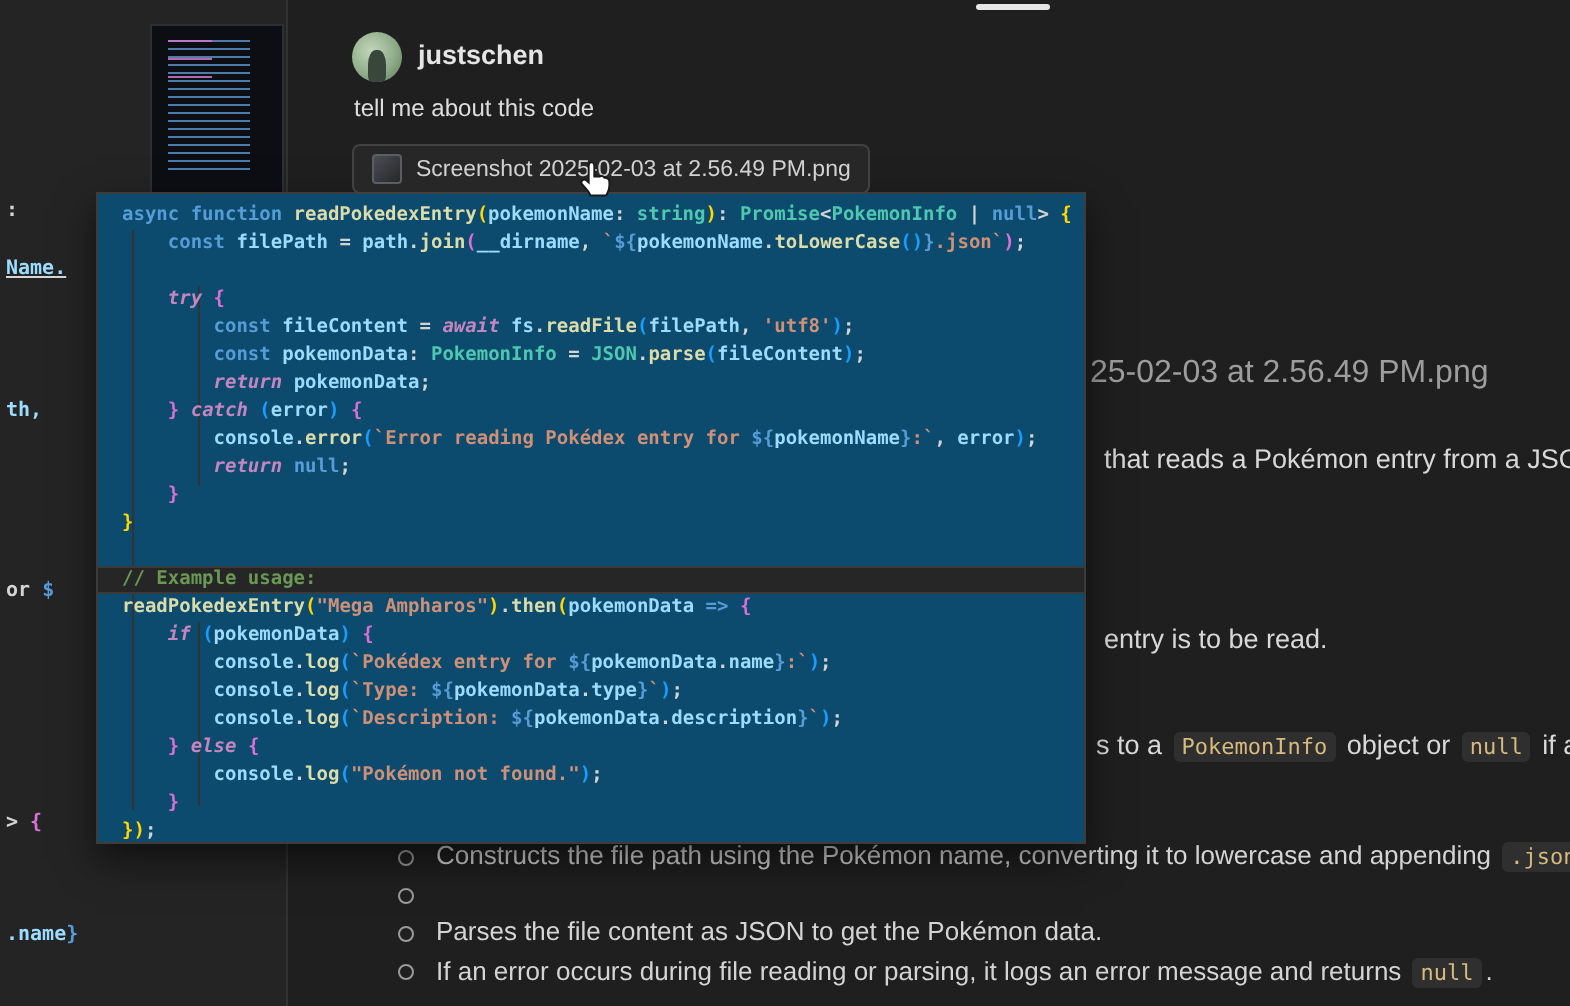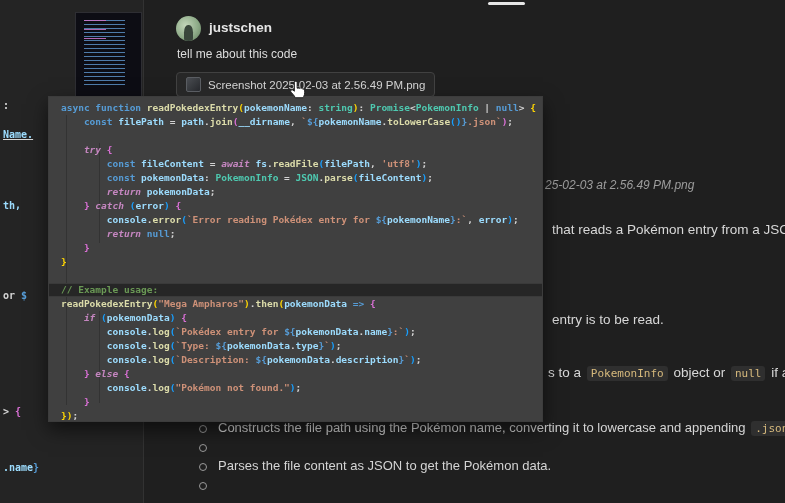--- a/index.html
+++ b/index.html
@@ -35,34 +35,34 @@
     background:radial-gradient(circle at 38% 38%,#c3d6ba,#8fac89 55%,#5d7a59);overflow:hidden;}
   .avatar::after{content:"";position:absolute;left:8px;top:9px;width:9px;height:16px;background:#39463b;border-radius:45% 45% 20% 20%;}
   .username{position:absolute;left:209px;top:20px;font-size:13.5px;font-weight:bold;color:#e5e5e5;}
   .message{position:absolute;left:177px;top:47px;font-size:12px;color:#dddddd;text-align:center;}
   .attachment-chip{position:absolute;left:176px;top:72px;height:25px;min-width:244px;box-sizing:border-box;
     display:flex;align-items:center;gap:7px;padding:0 9px;border:1px solid #414141;border-radius:4px;background:#272727;z-index:20;}
   .attachment-icon{width:13px;height:13px;border-radius:2px;background:linear-gradient(135deg,#4a4d52,#26282c);border:1px solid #5a5d62;}
   .attachment-name{font-size:11.5px;color:#d2d2d2;white-space:nowrap;}
   
   .popup{position:absolute;left:48px;top:96px;width:495px;height:326px;box-sizing:border-box;
-    background:#404040;border:1px solid #3c3c3c;box-shadow:0 8px 18px rgba(0,0,0,.55);
+    background:#0c4a6e;border:1px solid #3c3c3c;box-shadow:0 8px 18px rgba(0,0,0,.55);
     padding:4px 0 0 12px;overflow:hidden;z-index:10;}
   .guide{position:absolute;width:1px;background:#333;z-index:0;}
   .g1{left:17px;top:18px;height:290px;}
   .g2{left:50px;top:46px;height:100px;}
   .g3{left:50px;top:214px;height:92px;}
   .code-line{position:relative;z-index:1;font:bold 9.5px "DejaVu Sans Mono",monospace;line-height:14px;height:14px;white-space:pre;}
   .code-line.hl{background:#262626;box-shadow:inset 0 1px 0 #3a3a3a, inset 0 -1px 0 #3a3a3a;margin-left:-12px;padding-left:12px;}
   .tk-kw{color:var(--kw);} .tk-ctl{color:var(--ctl);font-style:italic;} .tk-fn{color:var(--fn);} .tk-v{color:var(--v);}
   .tk-ty{color:var(--ty);} .tk-s{color:var(--s);} .tk-c{color:var(--c);} .tk-p{color:var(--p);}
   .tk-b1{color:var(--b1);} .tk-b2{color:var(--b2);} .tk-b3{color:var(--b3);}
   
   .bg-frag{position:absolute;white-space:nowrap;font-size:13.5px;color:#d8d8d8;z-index:2;}
-  .frag-filename{left:545px;top:178px;font-size:12px;color:#9d9d9d;font-style:italic;}
+  .frag-filename{left:545px;top:178px;font-size:16px;color:#9d9d9d;}
   .frag-line1{left:552px;top:222px;}
   .frag-line2{left:552px;top:312px;}
   .frag-line3{left:548px;top:365px;}
   .chip{font:11px "DejaVu Sans Mono",monospace;color:var(--chip-fg);background:var(--chip-bg);
     border-radius:3px;padding:1px 4px;margin:0 2px;}
   
   .summary-list{position:absolute;left:199px;top:420px;width:640px;margin:0;padding:0;list-style:none;z-index:2;}
   .summary-list li{display:flex;align-items:baseline;height:19.2px;font-size:13px;color:#d4d4d4;white-space:nowrap;overflow:visible;}
   .bullet-marker{flex:0 0 auto;width:6px;height:6px;border:1.2px solid #9a9a9a;border-radius:50%;margin-right:11px;position:relative;top:-1px;align-self:center;}
   
@@ -104,20 +104,21 @@
     </li>
     <li>
       <span class="bullet-marker"></span>
     </li>
     <li>
       <span class="bullet-marker"></span>
       <span><span>Parses the file content as JSON to get the Pokémon data.</span></span>
     </li>
     <li>
       <span class="bullet-marker"></span>
+      <span><span>If an error occurs during file reading or parsing, it logs an error message and returns </span><span class="chip">null</span><span>.</span></span>
     </li>
   </ul>
 
 <div class="popup">
   <div class="guide g1"></div>
   <div class="guide g2"></div>
   <div class="guide g3"></div>
   <div id="code-container">
       <div class="code-line"><span class="tk-kw">async function </span><span class="tk-fn">readPokedexEntry</span><span class="tk-b1">(</span><span class="tk-v">pokemonName</span><span class="tk-p">: </span><span class="tk-ty">string</span><span class="tk-b1">)</span><span class="tk-p">: </span><span class="tk-ty">Promise</span><span class="tk-p">&lt;</span><span class="tk-ty">PokemonInfo</span><span class="tk-p"> | </span><span class="tk-kw">null</span><span class="tk-p">&gt; </span><span class="tk-b1">{</span></div>
       <div class="code-line"><span class="tk-p">    </span><span class="tk-kw">const </span><span class="tk-v">filePath</span><span class="tk-p"> = </span><span class="tk-v">path</span><span class="tk-p">.</span><span class="tk-fn">join</span><span class="tk-b2">(</span><span class="tk-v">__dirname</span><span class="tk-p">, </span><span class="tk-s">`</span><span class="tk-kw">${</span><span class="tk-v">pokemonName</span><span class="tk-p">.</span><span class="tk-fn">toLowerCase</span><span class="tk-b3">()</span><span class="tk-kw">}</span><span class="tk-s">.json`</span><span class="tk-b2">)</span><span class="tk-p">;</span></div>

